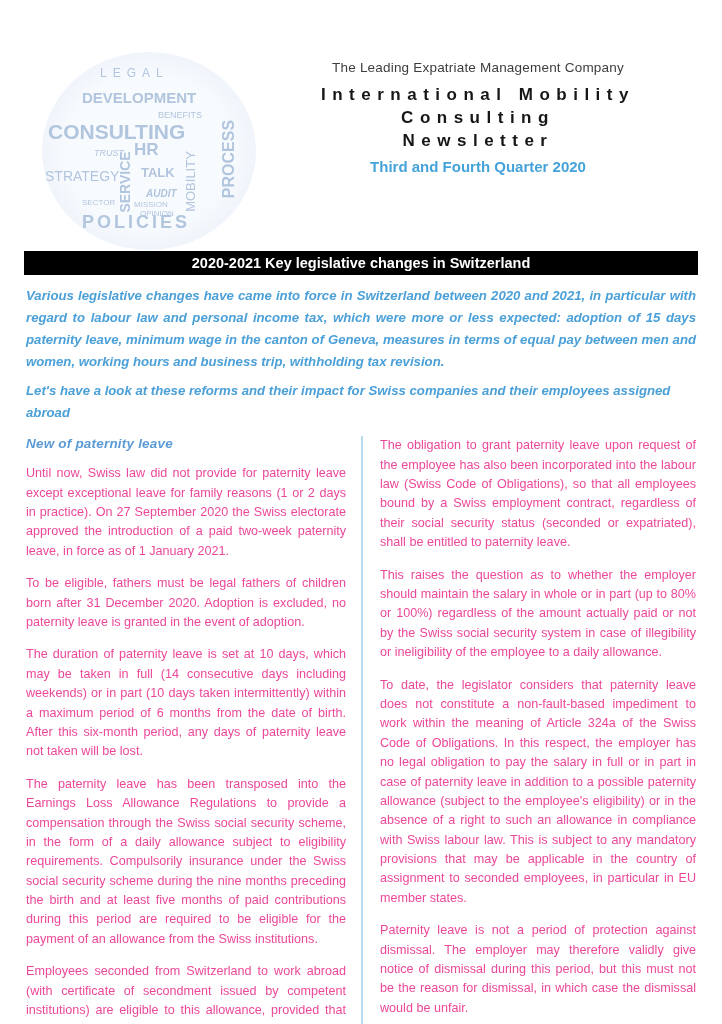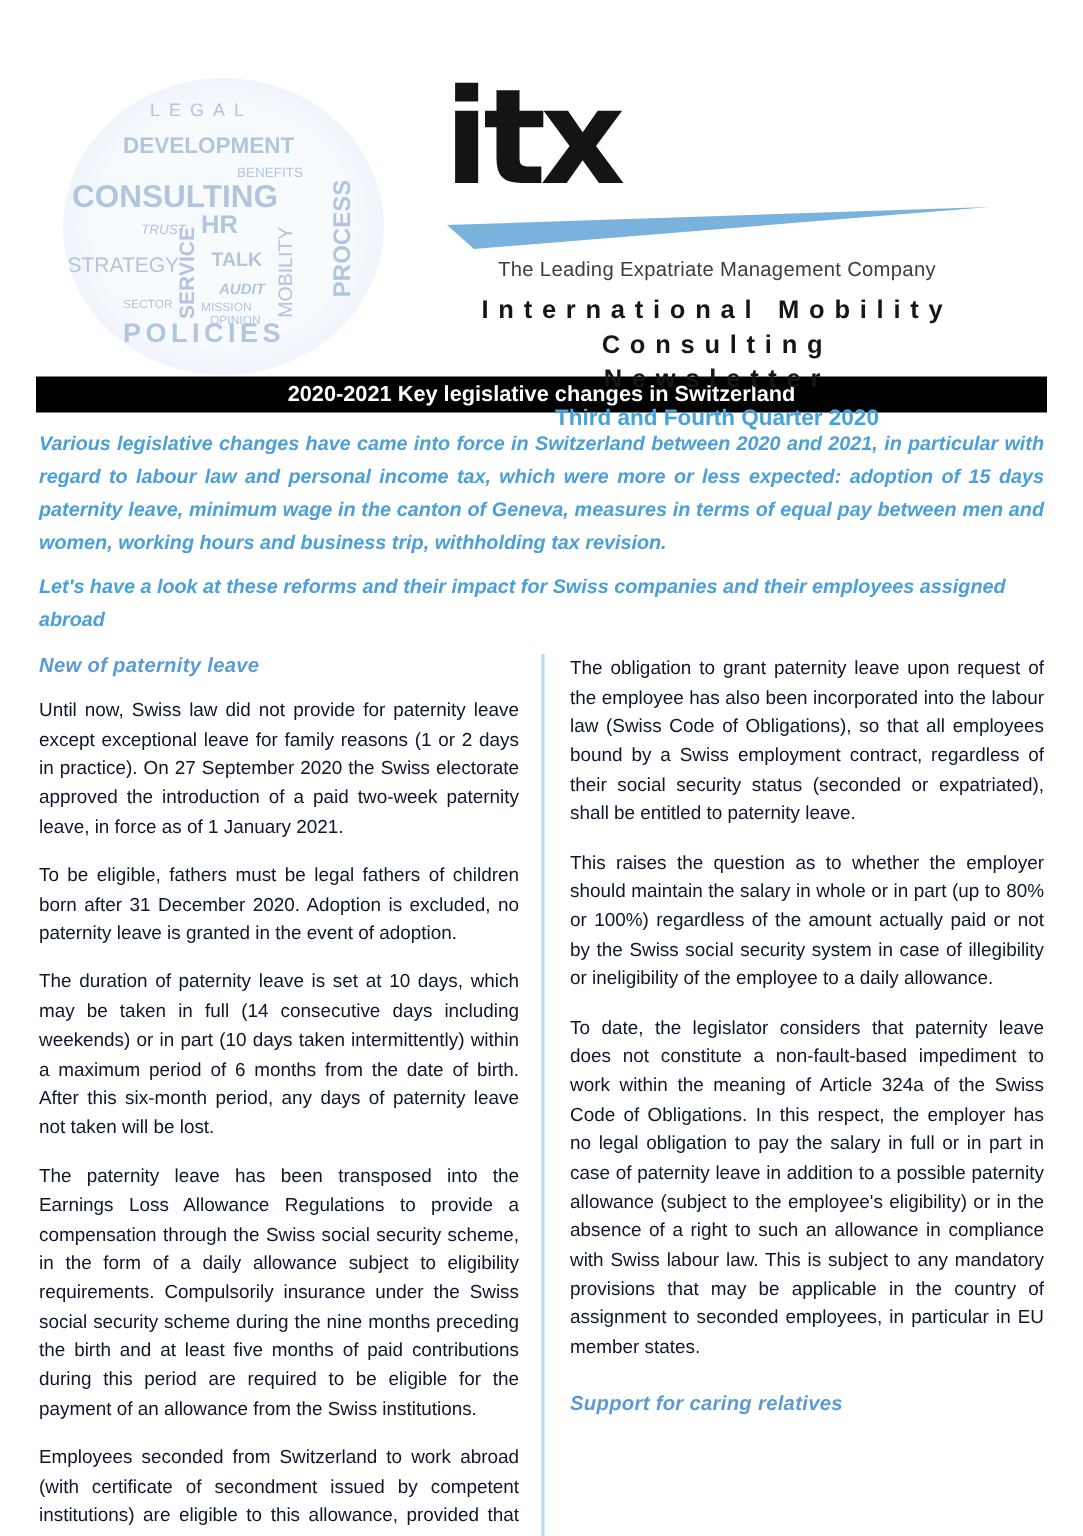--- a/index.html
+++ b/index.html
@@ -47,21 +47,21 @@
   .intro { margin:10px 26px 0 26px; color:#4ba0d8; font-weight:bold; font-style:italic; flex:none; }
   .intro p { font-size:13.2px; line-height:1.67; text-align:justify; }
   .intro p + p { margin-top:7px; text-align:left; }
 
   
   .columns { display:flex; margin:12px 26px 0 26px; flex:none; }
   .col { width:50%; }
   .col-left  { padding-right:15px; }
   .col-right { padding-left:17px; border-left:2px solid #b5dbef; }
   .col p {
-    font-size:12.6px; line-height:1.54; color:#0f172a;
+    font-size:12.6px; line-height:1.54; color:#ec4899;
     text-align:justify; margin-bottom:13px;
   }
   .col p:last-child { margin-bottom:0; }
   .col-heading {
     font-size:13.5px; font-weight:bold; font-style:italic; color:#5b9bd5;
     margin-bottom:13px; letter-spacing:0.2px;
   }
   .col-heading.mid { margin-top:20px; }
 </style>
 </head>
@@ -84,26 +84,20 @@
       <span class="vword" style="left:148px;top:98px;  font-size:16px;">PROCESS</span>
       <span style="left:40px; top:160px; font-size:18px; letter-spacing:3px;">POLICIES</span>
       <span style="left:52px; top:96px;  font-size:9px;  font-weight:normal;font-style:italic;">TRUST</span>
       <span style="left:116px;top:58px;  font-size:9px;  font-weight:normal;">BENEFITS</span>
       <span style="left:92px; top:148px; font-size:8px;  font-weight:normal;">MISSION</span>
       <span style="left:98px; top:157px; font-size:8px;  font-weight:normal;">OPINION</span>
       <span style="left:40px; top:146px; font-size:8px;  font-weight:normal;">SECTOR</span>
     </div>
 
     <div class="header-right">
-      <div class="logo-area">
-        <div class="itx-text">itx</div>
-        <svg class="swoosh" viewBox="0 0 372 30" preserveAspectRatio="none">
-          <polygon points="6,12 368,0 24,28" fill="#7ab2de"></polygon>
-        </svg>
-      </div>
       <div class="tagline">The Leading Expatriate Management Company</div>
       <div class="nl-title">International Mobility Consulting</div>
       <div class="nl-title2">Newsletter</div>
       <div class="quarter">Third and Fourth Quarter 2020</div>
     </div>
   </div>
 
   <div class="banner">2020-2021 Key legislative changes in Switzerland</div>
 
   <div class="intro">
@@ -120,18 +114,19 @@
       <p>The duration of paternity leave is set at 10 days, which may be taken in full (14 consecutive days including weekends) or in part (10 days taken intermittently) within a maximum period of 6 months from the date of birth. After this six-month period, any days of paternity leave not taken will be lost.</p>
       <p>The paternity leave has been transposed into the Earnings Loss Allowance Regulations to provide a compensation through the Swiss social security scheme, in the form of a daily allowance subject to eligibility requirements. Compulsorily insurance under the Swiss social security scheme during the nine months preceding the birth and at least five months of paid contributions during this period are required to be eligible for the payment of an allowance from the Swiss institutions.</p>
       <p>Employees seconded from Switzerland to work abroad (with certificate of secondment issued by competent institutions) are eligible to this allowance, provided that they meet the requirements in terms of length of membership and prior contributions to the Swiss social security scheme or within EU.</p>
 
     </div>
 
     <div class="col col-right">
       <p>The obligation to grant paternity leave upon request of the employee has also been incorporated into the labour law (Swiss Code of Obligations), so that all employees bound by a Swiss employment contract, regardless of their social security status (seconded or expatriated), shall be entitled to paternity leave.</p>
       <p>This raises the question as to whether the employer should maintain the salary in whole or in part (up to 80% or 100%) regardless of the amount actually paid or not by the Swiss social security system in case of illegibility or ineligibility of the employee to a daily allowance.</p>
       <p>To date, the legislator considers that paternity leave does not constitute a non-fault-based impediment to work within the meaning of Article 324a of the Swiss Code of Obligations. In this respect, the employer has no legal obligation to pay the salary in full or in part in case of paternity leave in addition to a possible paternity allowance (subject to the employee's eligibility) or in the absence of a right to such an allowance in compliance with Swiss labour law. This is subject to any mandatory provisions that may be applicable in the country of assignment to seconded employees, in particular in EU member states.</p>
+      <p>Paternity leave is not a period of protection against dismissal. The employer may therefore validly give notice of dismissal during this period, but this must not be the reason for dismissal, in which case the dismissal would be unfair.</p>
       <div class="col-heading mid">Support for caring relatives</div>
 
     </div>
   </div>
 
 </div>
 
 </body></html>

